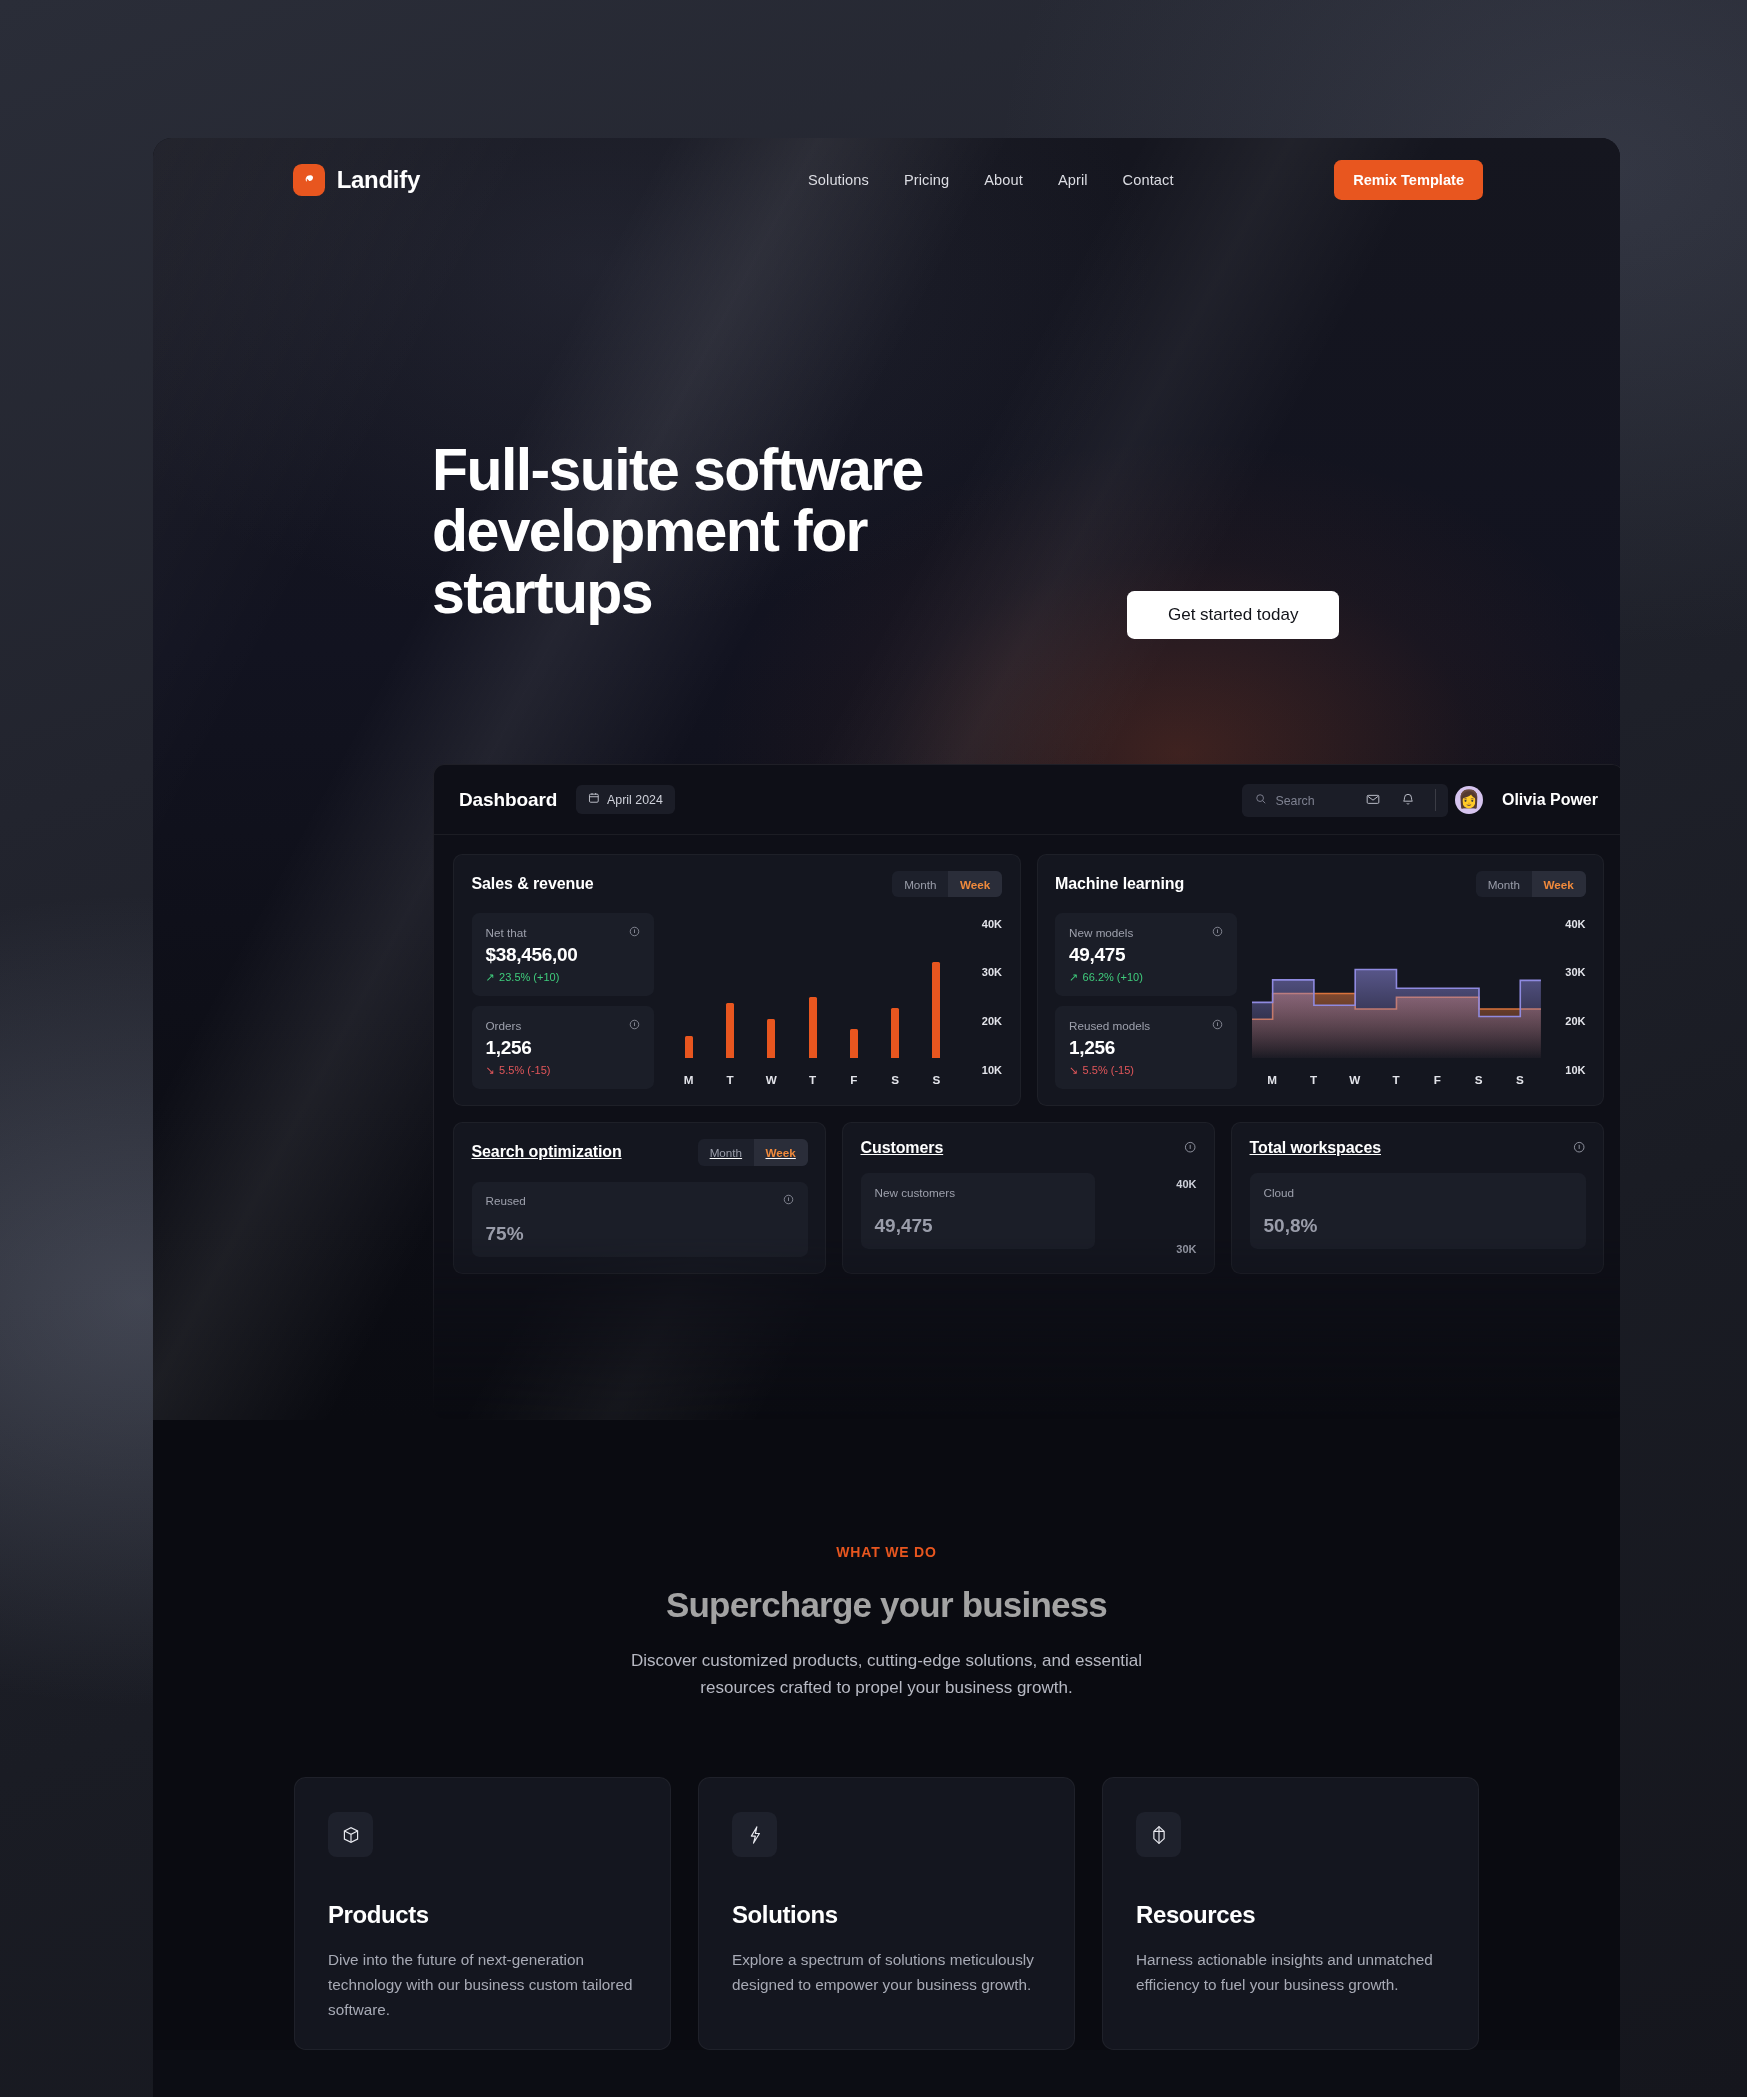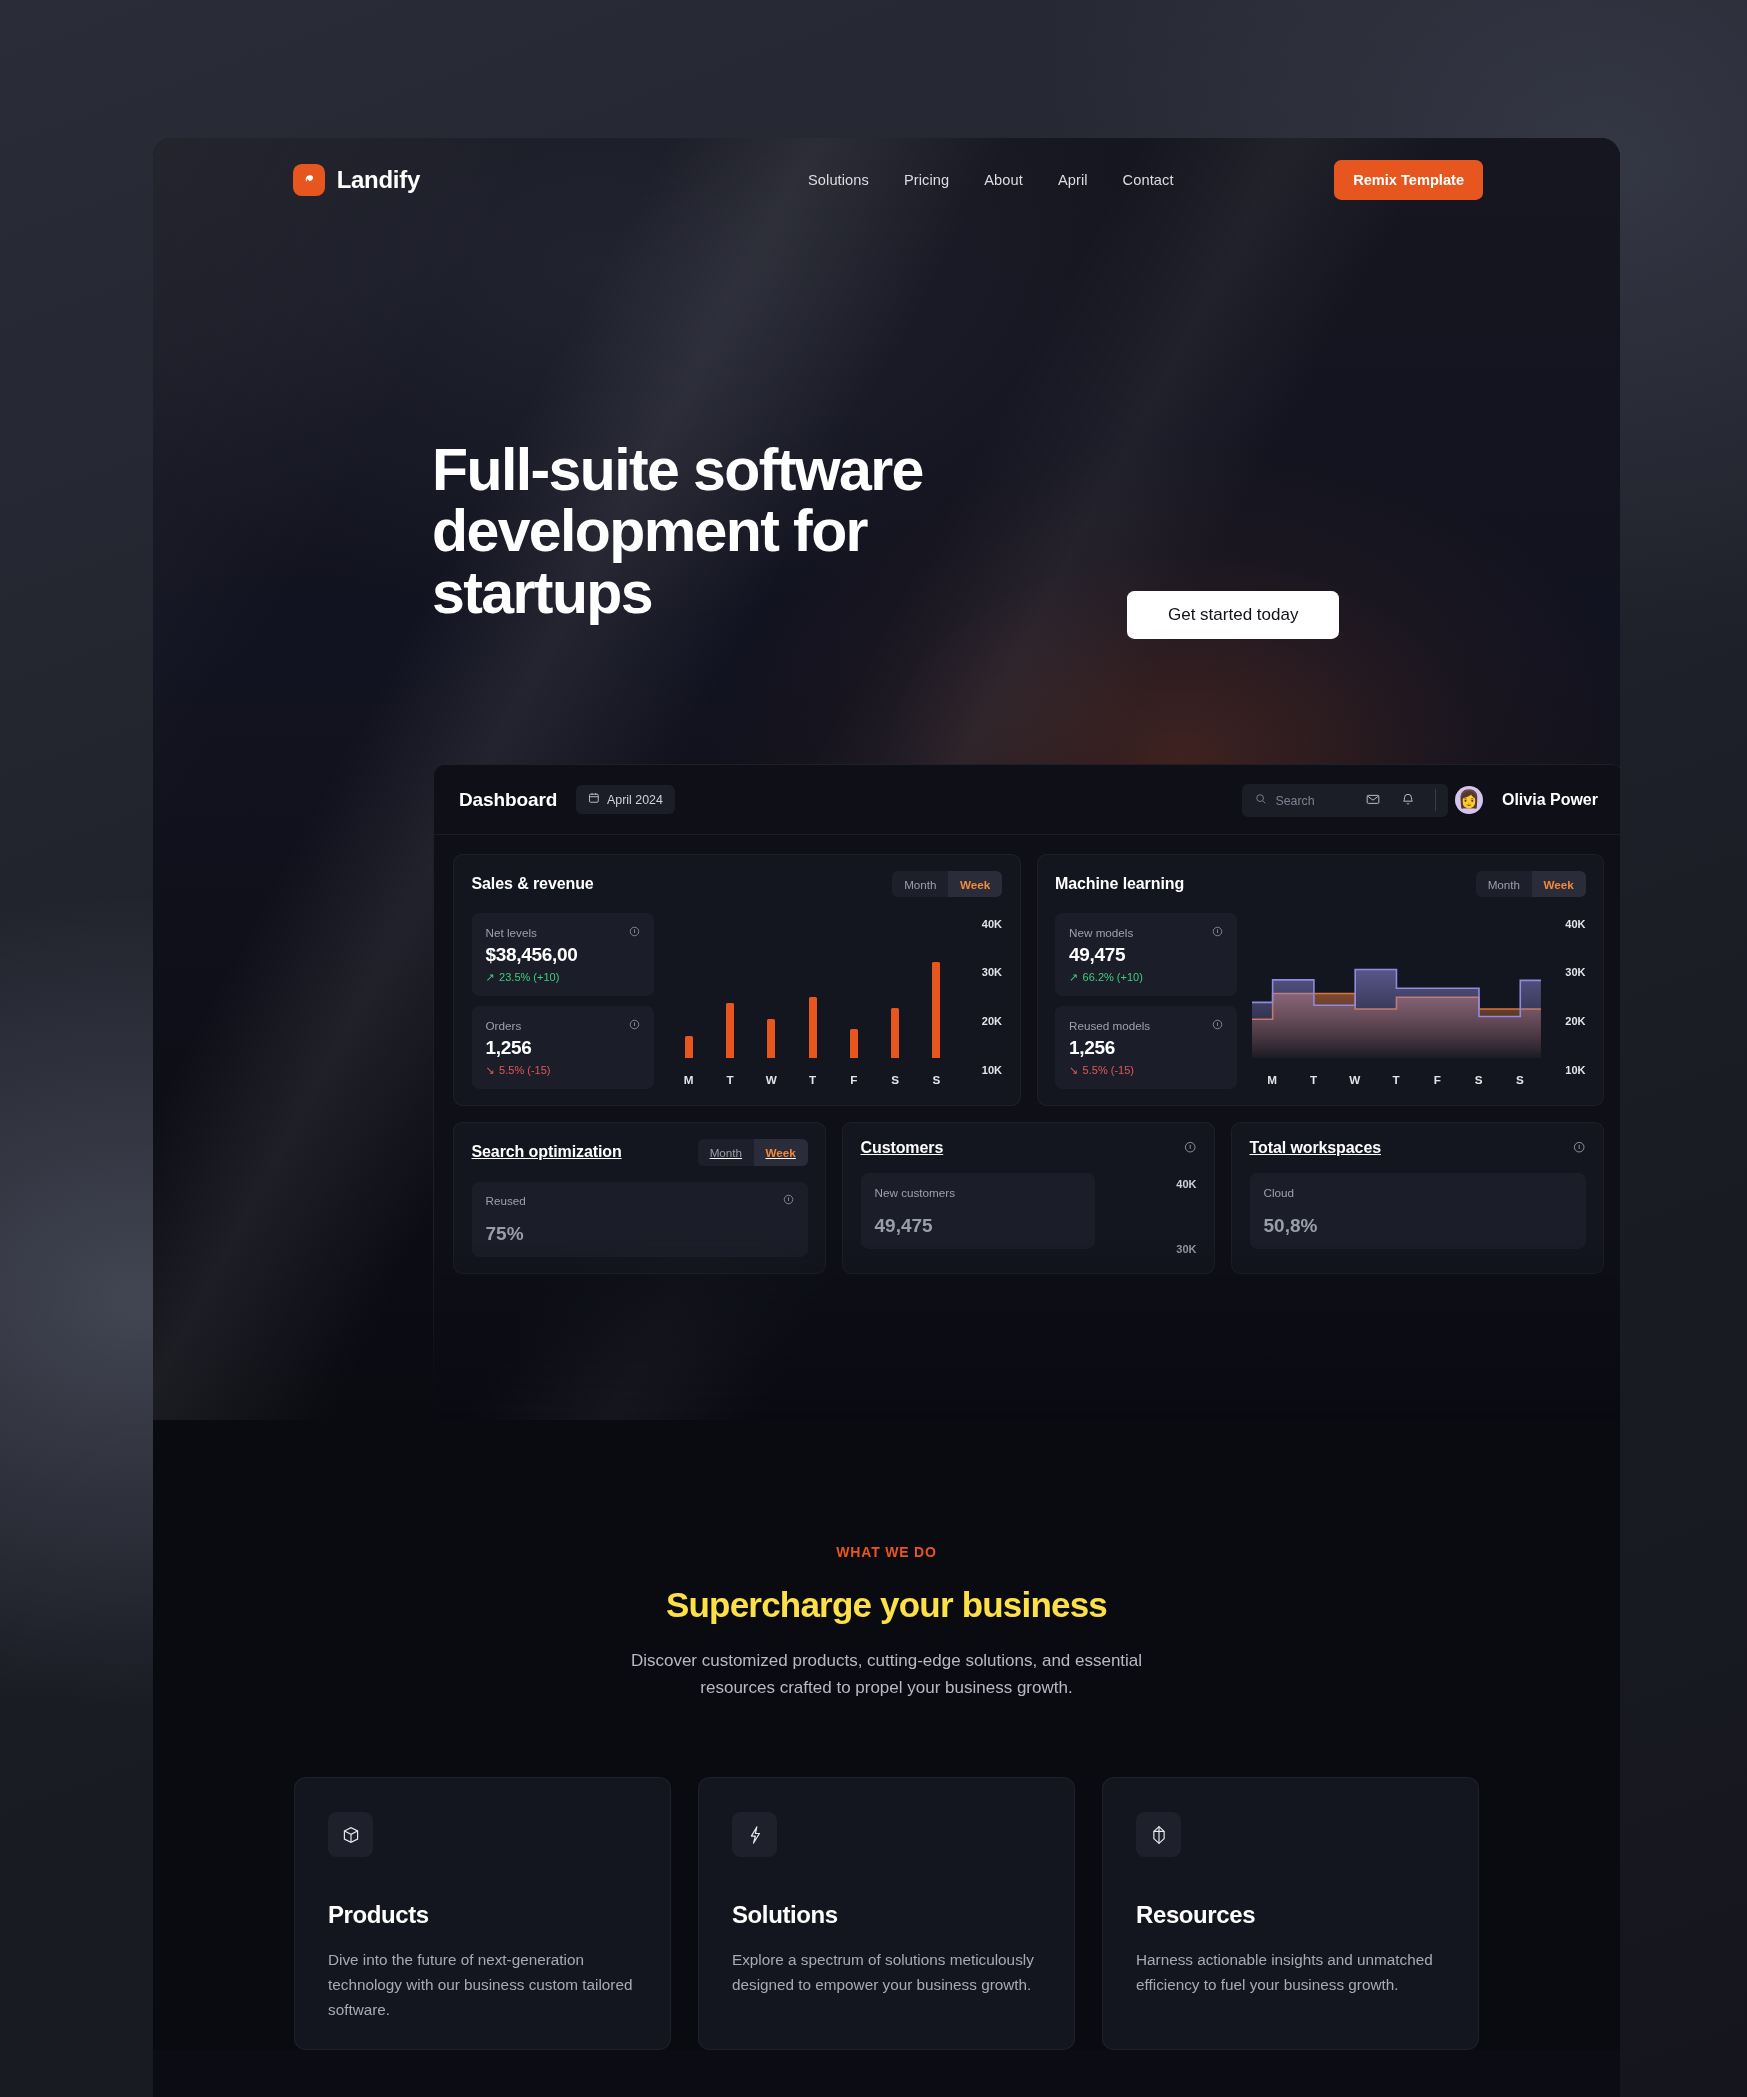--- a/index.html
+++ b/index.html
@@ -173,21 +173,21 @@
     position: relative;
     background: #0a0b11;
     padding-top: 124px;
   }
   .eyebrow {
     text-align: center; color: #e8561f; font-size: 14px;
     font-weight: 600; letter-spacing: 0.8px;
   }
   .sec-title {
     text-align: center; font-size: 35px; font-weight: 700;
-    letter-spacing: -0.8px; margin-top: 25px; color: #fde047;
+    letter-spacing: -0.8px; margin-top: 25px; color: #a3a3a3;
   }
   .sec-sub {
     text-align: center; font-size: 17px; line-height: 1.6;
     color: #b7b9c3; margin: 22px auto 0; width: 532px;
   }
   .feature-row {
     display: flex; gap: 27px; padding: 76px 141px 0;
   }
   .feature {
     flex: 1; background: #14161f; border: 0.7px solid rgba(255,255,255,0.05);
@@ -281,21 +281,21 @@
               <span class="card-title">Sales &amp; revenue</span>
               <span class="seg">
                 <span>Month</span>
                 <span class="on">Week</span>
               </span>
             </div>
             <div class="card-inner">
               <div class="stats">
                 <div class="stat">
                   <div class="stat-top">
-                    <span class="stat-label">Net levels</span>
+                    <span class="stat-label">Net that</span>
                     <span>
                       <svg width="11" height="11" viewBox="0 0 15 15" fill="none" stroke="#8d909c" stroke-width="1.2">
                         <circle cx="7.5" cy="7.5" r="5.8"></circle>
                           <path d="M7.5 4.6v5"></path>
                       </svg>
                     </span>
                   </div>
                   <div class="stat-val">$38,456,00</div>
                   <div class="stat-delta up">
                     <span>↗</span>

